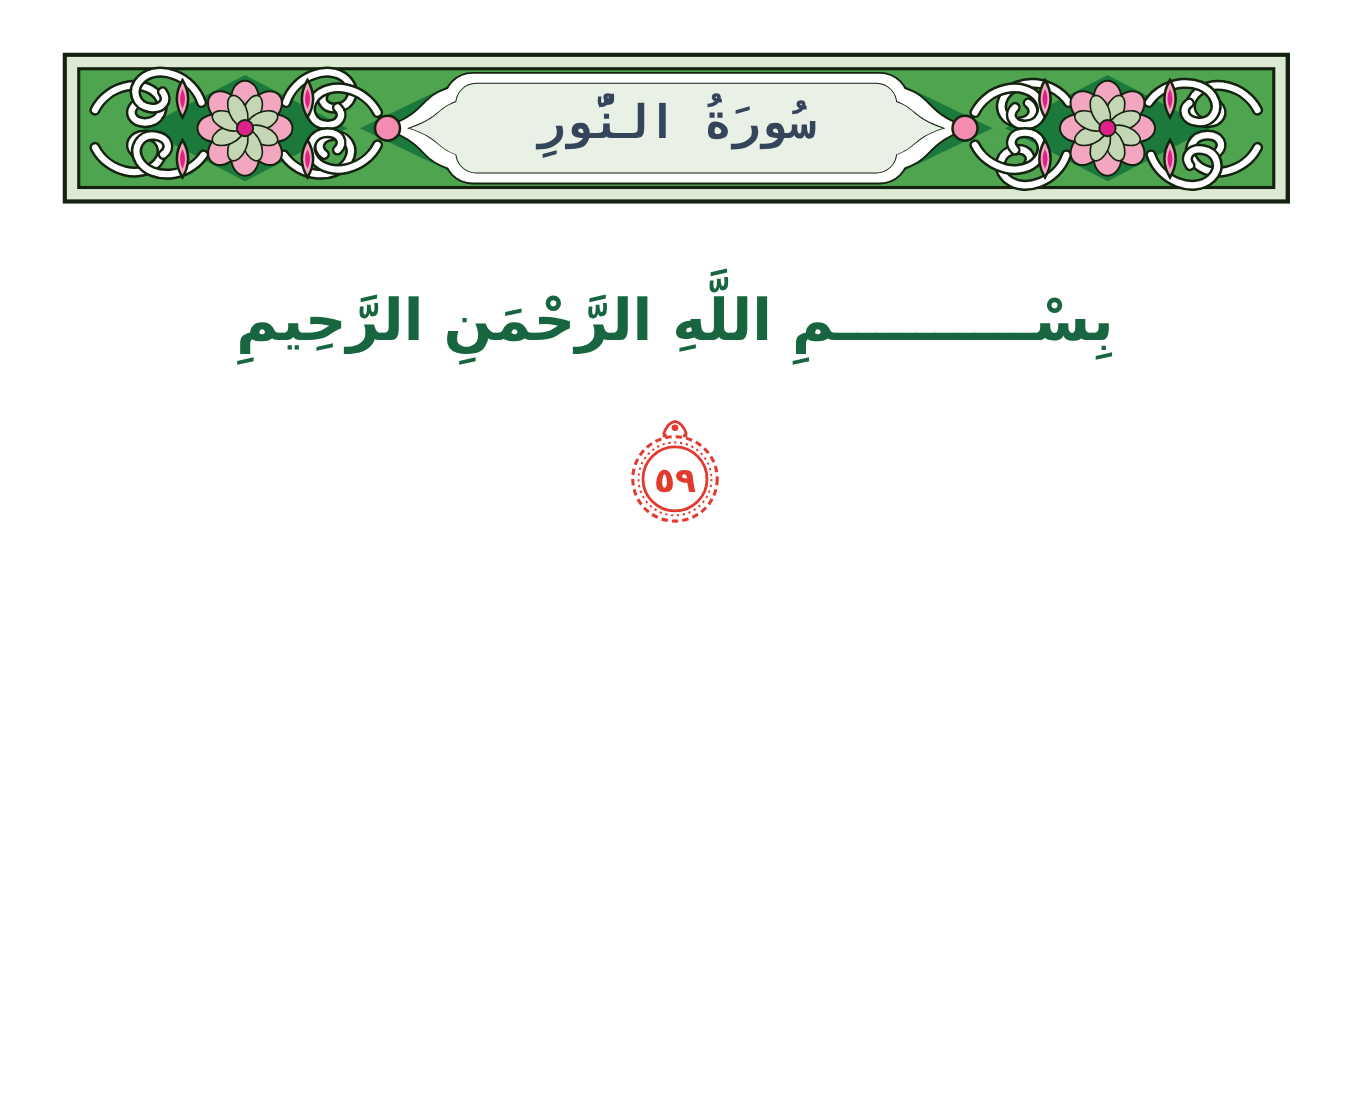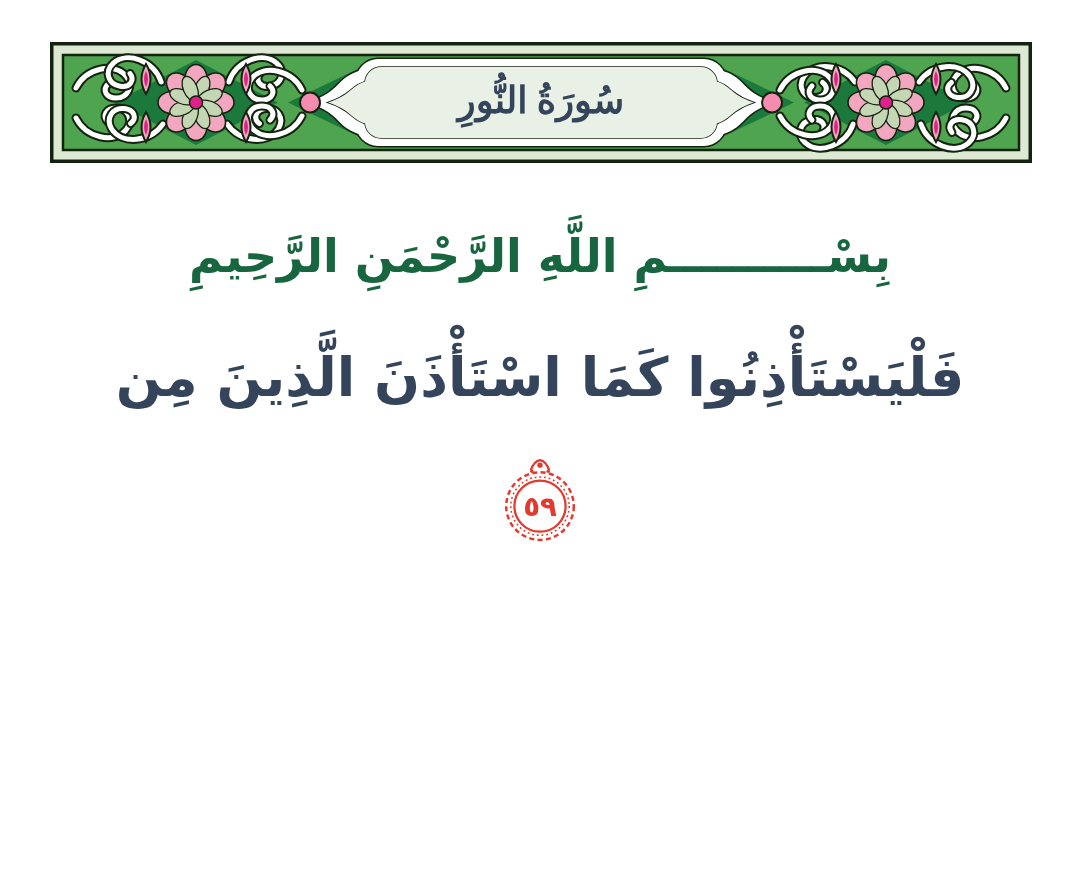--- a/index.html
+++ b/index.html
@@ -9,21 +9,21 @@
   
   .banner {
     position:absolute; left:50px; top:42px; width:982px; height:121px;
   }
   .banner svg { position:absolute; left:0; top:0; width:100%; height:100%; display:block; }
   .banner-title {
     position:absolute; left:50%; top:50%; transform:translate(-50%,-54%);
     width:360px; text-align:center;
     direction:rtl; color:#34455b; font-size:37px; font-weight:bold;
     letter-spacing:0; line-height:1.1;
-    font-family:Liberation Serif, serif;
+    font-family:Liberation Mono, monospace;
   }
 
   
   .bismillah {
     position:absolute; left:0; top:206px; width:100%; height:100px;
     display:flex; align-items:center; justify-content:center;
     direction:rtl; color:#17663f; font-size:46px; font-weight:bold;
   }
 
   
@@ -141,21 +141,20 @@
     <circle cx="260" cy="60.5" r="10" fill="#f48cb0" stroke="#14230f" stroke-width="2"></circle>
     <circle cx="722" cy="60.5" r="10" fill="#f48cb0" stroke="#14230f" stroke-width="2"></circle>
   </svg>
 
   <div class="banner-title">سُورَةُ النُّورِ</div>
 </div>
 
 <div class="bismillah">بِسْــــــــــمِ اللَّهِ الرَّحْمَنِ الرَّحِيمِ</div>
 
 <div class="verse">
-  <div class="verse-line">فَلْيَسْتَأْذِنُوا كَمَا اسْتَأْذَنَ الَّذِينَ مِن</div>
   <div class="verse-line last">
     <svg class="medallion" viewBox="0 0 84 84" aria-hidden="false">
       <g fill="none" stroke="#e23a2e">
         <circle cx="42" cy="47" r="33" stroke-width="2.4" stroke-dasharray="5 3.2"></circle>
         <circle cx="42" cy="47" r="28.5" stroke-width="1.5" stroke-dasharray="1.8 2.8"></circle>
         <circle cx="42" cy="47" r="25" stroke-width="2.2"></circle>
         <path d="M33 12 Q 36 3 42 2 Q 48 3 51 12" stroke-width="2.2"></path>
       </g>
       <circle cx="42" cy="7" r="2.6" fill="#e23a2e"></circle>
       <circle cx="34" cy="13" r="1.7" fill="#e23a2e"></circle>

